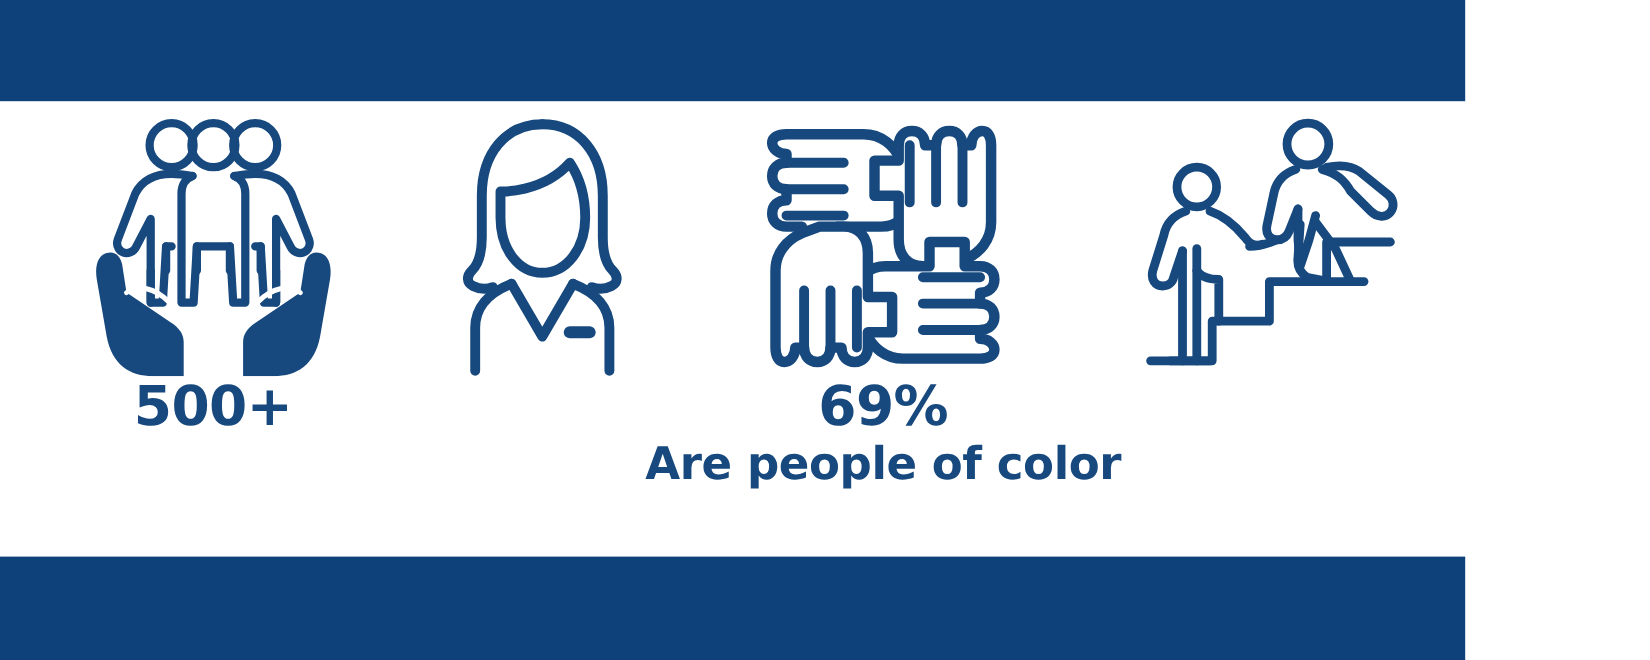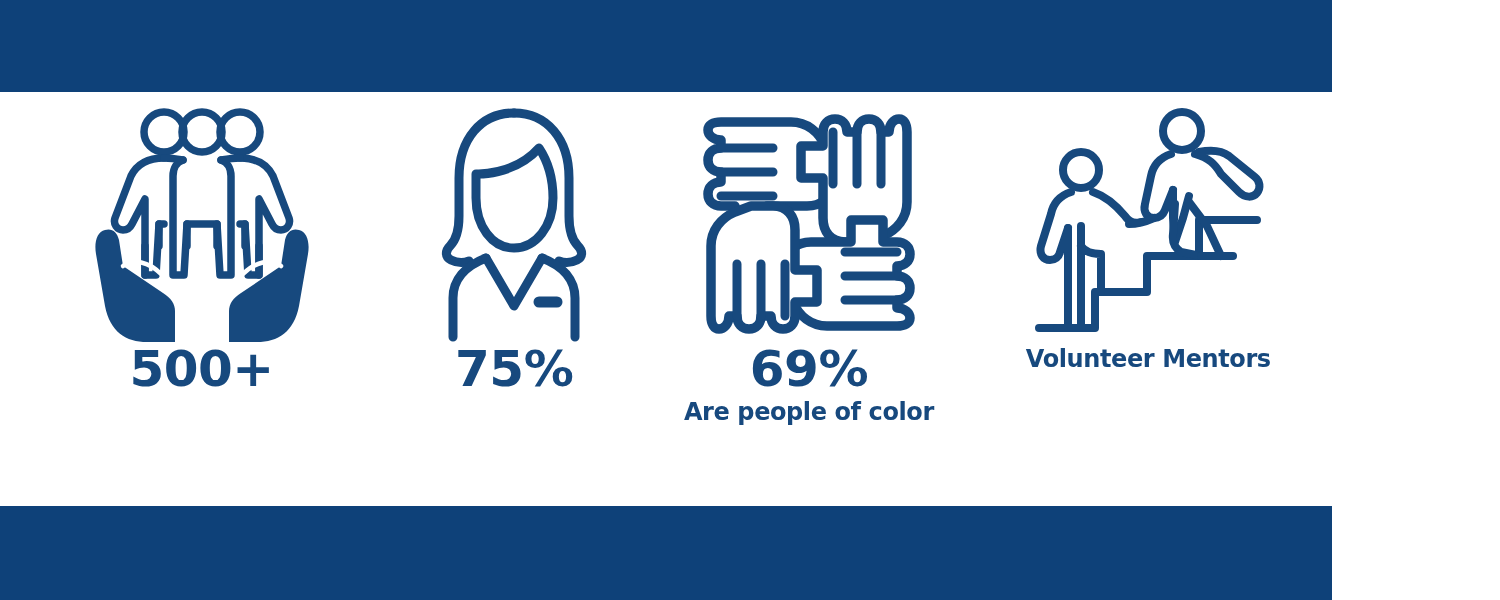--- a/index.html
+++ b/index.html
@@ -64,21 +64,21 @@
     font-size: 50px;
     line-height: 1.02;
     letter-spacing: -0.5px;
     color: #17497E;
     margin-top: 2px;
     white-space: nowrap;
   }
   .stat-label {
     font-family: "DejaVu Sans", sans-serif;
     font-weight: 700;
-    font-size: 24px;
+    font-size: 41px;
     line-height: 1.1;
     letter-spacing: -0.4px;
     color: #17497E;
     margin-top: 4px;
     white-space: nowrap;
   }
   .stat-1 .stat-label { font-size: 32px; }
   .stat-0 .stat-label { font-size: 33px; }
 </style>
 </head>
@@ -136,21 +136,20 @@
                      C122 120 105 142 83 142 C61 142 45 120 45 92 Z"></path>
 
             <path d="M55 152 C34 160 22 174 22 192 L22 231"></path>
             <path d="M111 152 C132 160 144 174 144 192 L144 231"></path>
             <path d="M55 152 L83 200 L111 152"></path>
 
             <path d="M108 196 L126 196" stroke-width="11"></path>
           </g>
         </svg>
       </div>
-      <div class="stat-number">75%</div>
     </div>
 
     <div class="stat stat-2">
       <div class="icon-wrap">
         <svg width="228" height="236" viewBox="0 0 228 236" fill="none" xmlns="http://www.w3.org/2000/svg" aria-hidden="true">
           <g stroke="#17497E" stroke-width="9.5" fill="#FFFFFF" stroke-linecap="round" stroke-linejoin="round">
 
             <path d="M26 16 L96 16 C112 16 124 26 130 40 L136 56 L136 78
                      C136 92 126 100 112 100 L72 100 L72 122 L40 122 L40 100 L26 100
                      C18 100 13 95 13 88 C13 81 18 76 26 76 L26 66
@@ -212,19 +211,18 @@
                      C32 154 36 151 37 146 L45 122"></path>
             <path d="M70 86 C82 90 92 98 102 110 C106 116 112 118 118 116"></path>
 
             <path d="M45 122 L45 186 L45 222"></path>
             <path d="M58 120 L58 160 L58 222"></path>
             <path d="M58 140 C62 146 70 148 78 148 L78 186"></path>
             <path d="M34 222 L70 222"></path>
           </g>
         </svg>
       </div>
-      <div class="stat-label">Volunteer Mentors</div>
     </div>
 
   </div>
 
   <div class="band band-bottom"></div>
 </div>
 
 </body></html>

